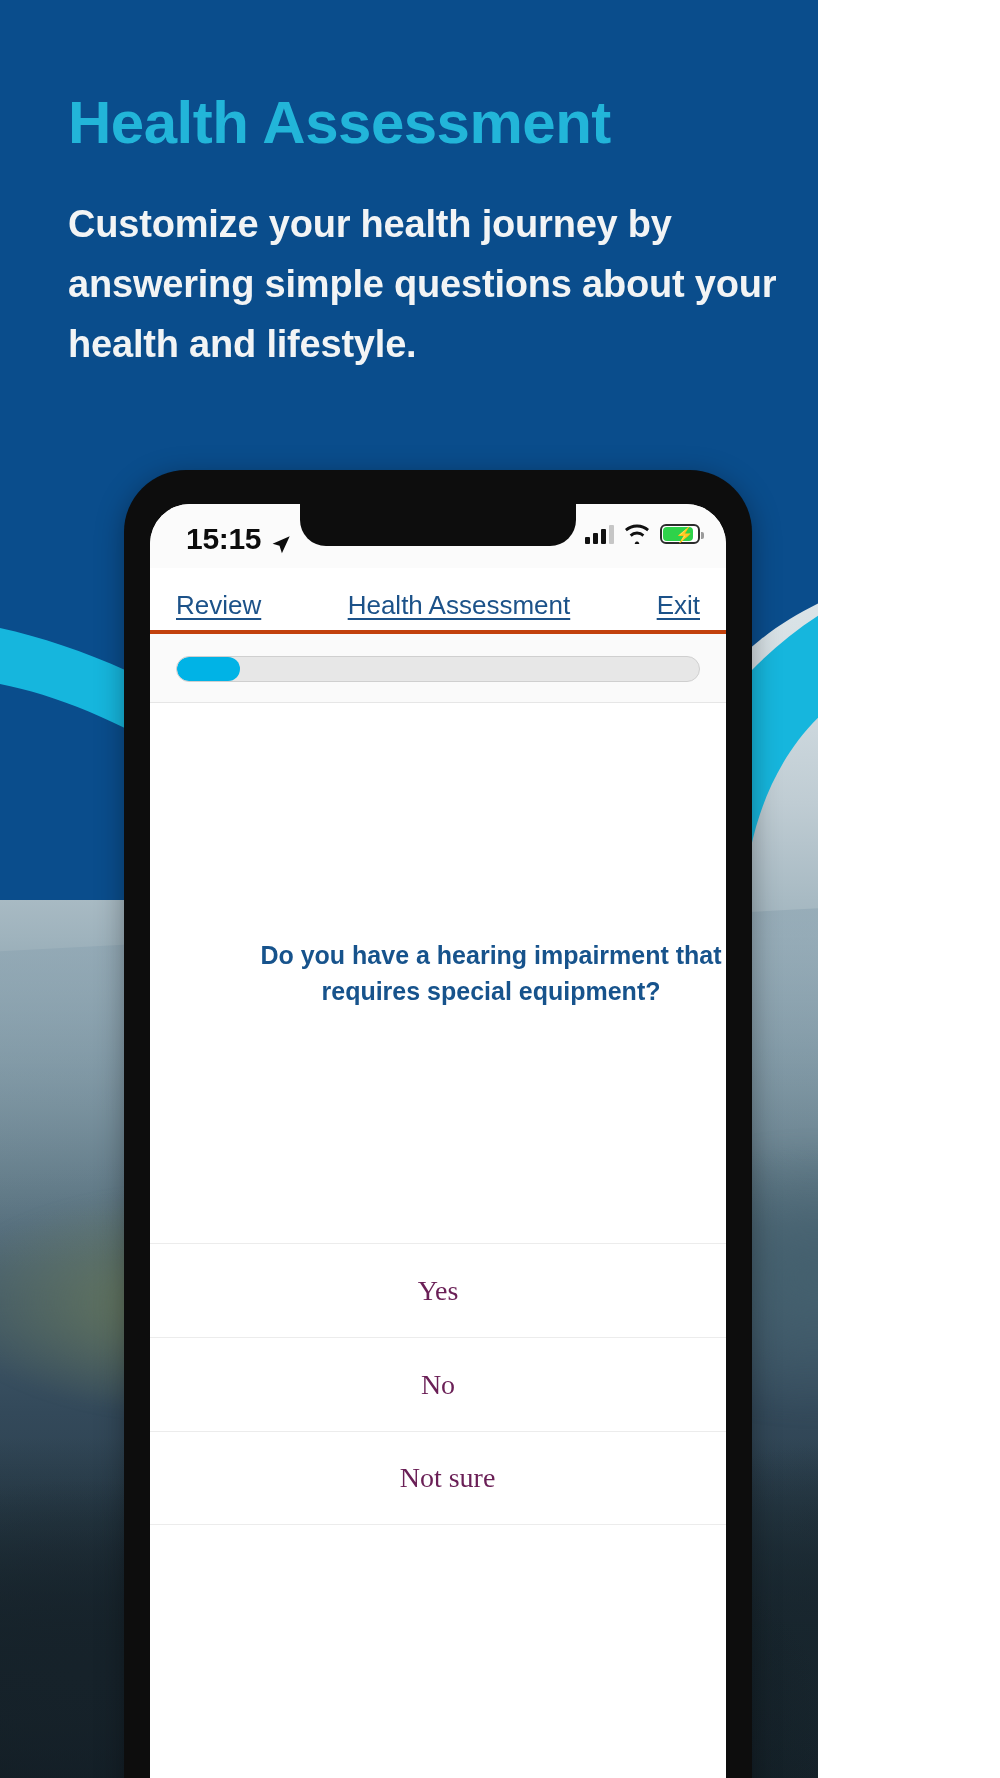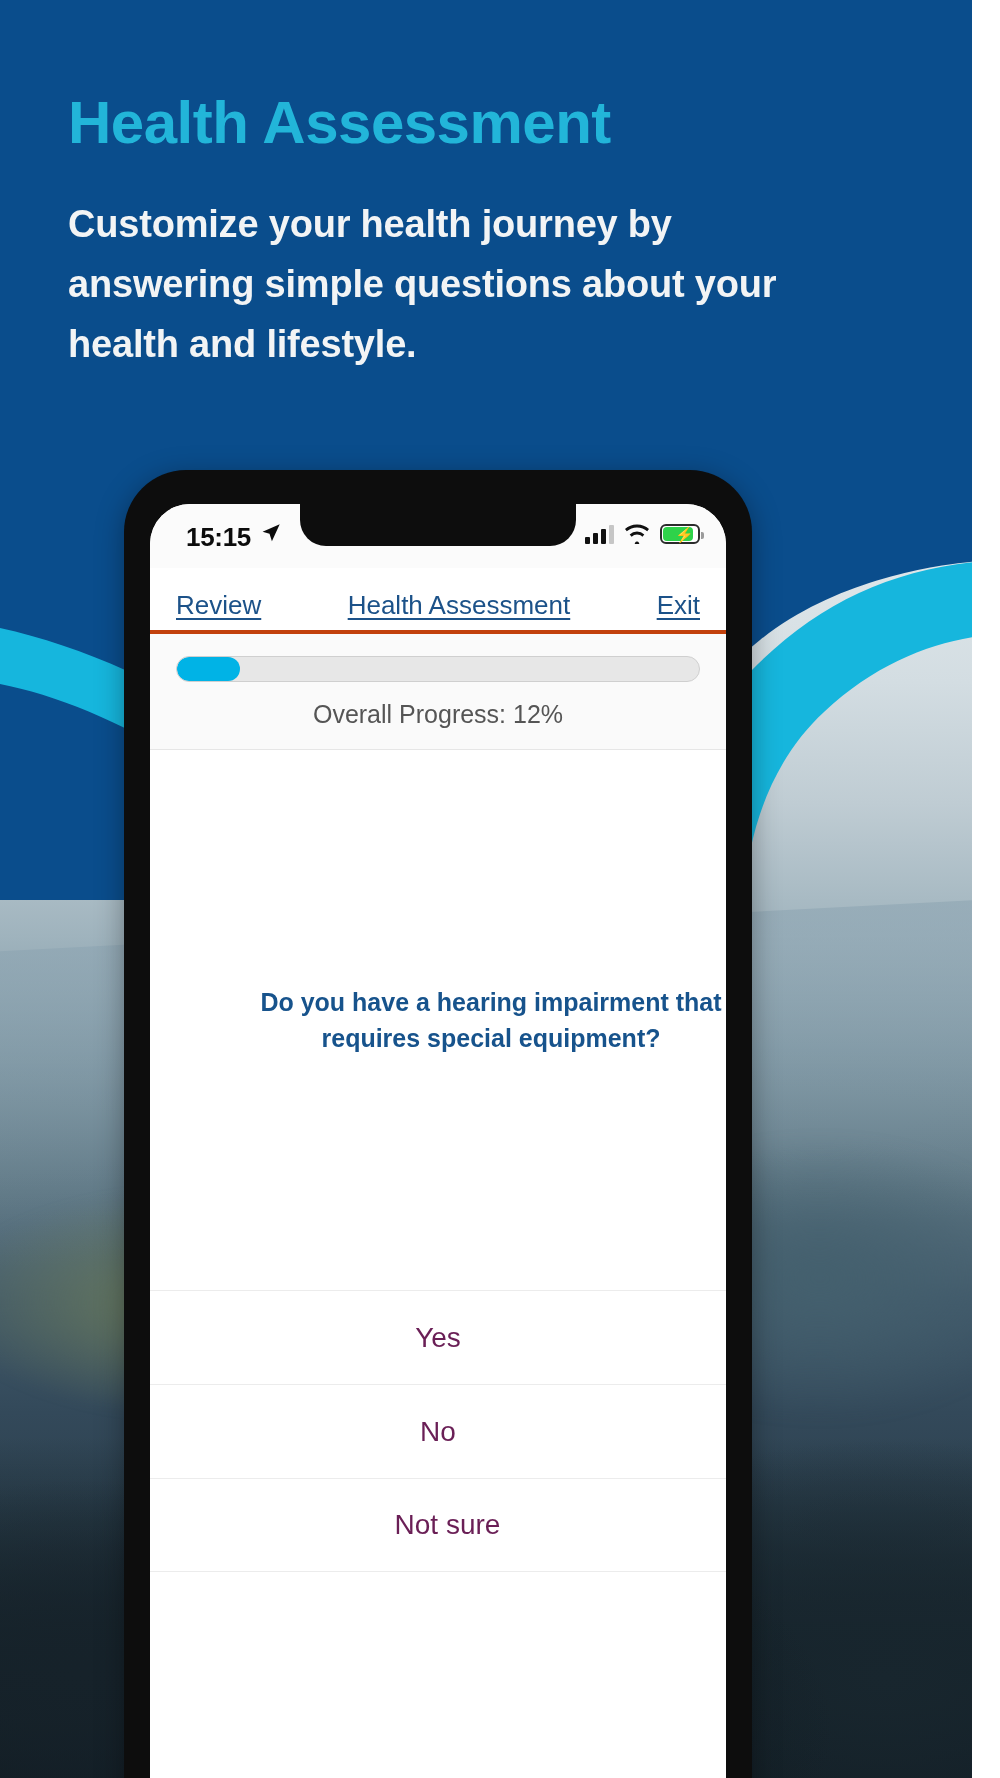--- a/index.html
+++ b/index.html
@@ -6,21 +6,21 @@
 
   html, body {
     width: 1000px;
     height: 1778px;
     overflow: hidden;
     font-family: "Liberation Sans", sans-serif;
   }
 
   #screen {
     position: relative;
-    width: 972px;
+    width: 818px;
     height: 1778px;
     background: #404040;
     overflow: hidden;
   }
 
   
   .bg-photo {
     position: absolute;
     left: 0; top: 560px;
     width: 1000px; height: 1218px;
@@ -125,26 +125,26 @@
 
   
   .statusbar {
     position: relative;
     height: 64px;
     background: #fbfbfb;
   }
   .sb-time {
     position: absolute;
     left: 36px; top: 18px;
-    font-size: 26px;
+    font-size: 30px;
     font-weight: bold;
     color: #0c0c0c;
     letter-spacing: -0.3px;
     display: flex;
-    align-items: flex-start;
+    align-items: flex-end;
     gap: 9px;
   }
   .sb-right {
     position: absolute;
     right: 26px; top: 20px;
     display: flex;
     align-items: center;
     gap: 10px;
   }
   .notch {
@@ -256,21 +256,21 @@
   .question-text {
     width: 470px;
     text-align: center;
     font-size: 25px;
     font-weight: bold;
     line-height: 1.45;
     color: #17538c;
   }
 
   
-  .options { background: #ffffff; }
+  .options { background: #ffffff; font-family: Liberation Serif, serif; }
   .option {
     height: 94px;
     display: flex;
     align-items: center;
     justify-content: center;
     font-size: 28px;
     color: #6a1f56;
     border-top: 1px solid #ececec;
   }
   .option:last-child { border-bottom: 1px solid #ececec; }
@@ -328,21 +328,20 @@
       <div class="navbar">
         <span class="nav-link">Review</span>
         <span class="nav-title">Health Assessment</span>
         <span class="nav-link">Exit</span>
       </div>
 
       <div class="progress-area">
         <div class="progress-track">
           <div class="progress-fill" id="pbar" style="width: 12%;"></div>
         </div>
-        <div class="progress-label">Overall Progress: 12%</div>
       </div>
 
       <div class="question-body">
         <div class="question-text">Do you have a hearing impairment that requires special equipment?</div>
       </div>
 
       <div class="options" id="options-list">
           <div class="option" style="color: rgb(106, 31, 86);">Yes</div>
           <div class="option" style="color: rgb(106, 31, 86);">No</div>
           <div class="option" style="color: rgb(106, 31, 86); padding-left: 19px;">Not sure</div>

